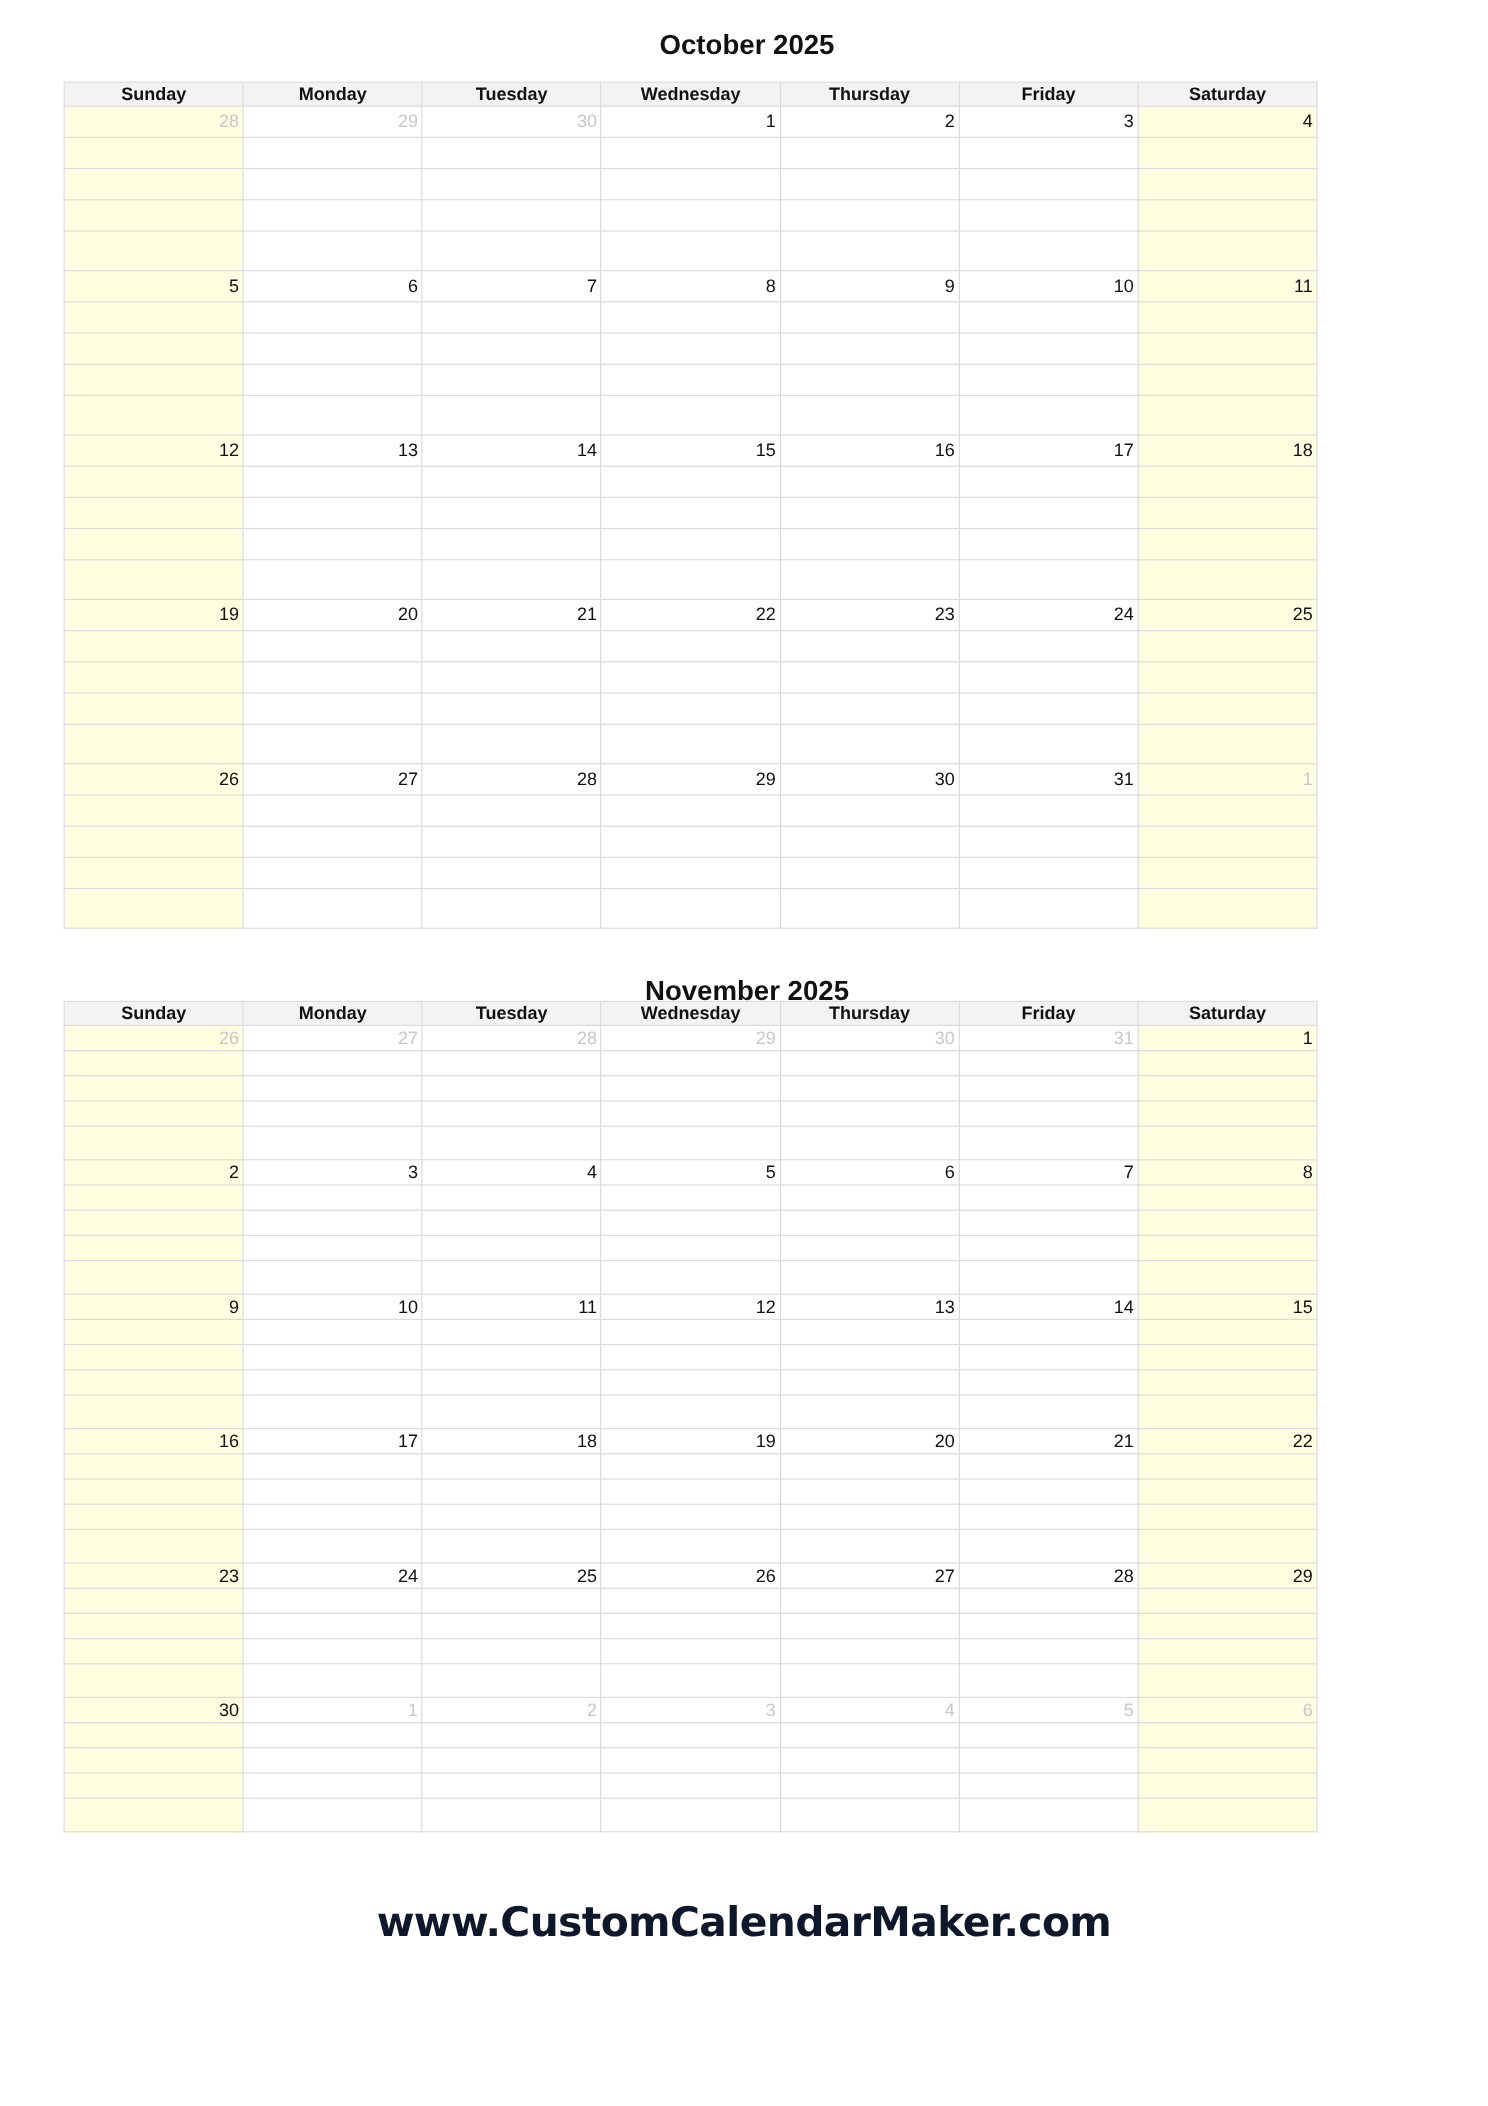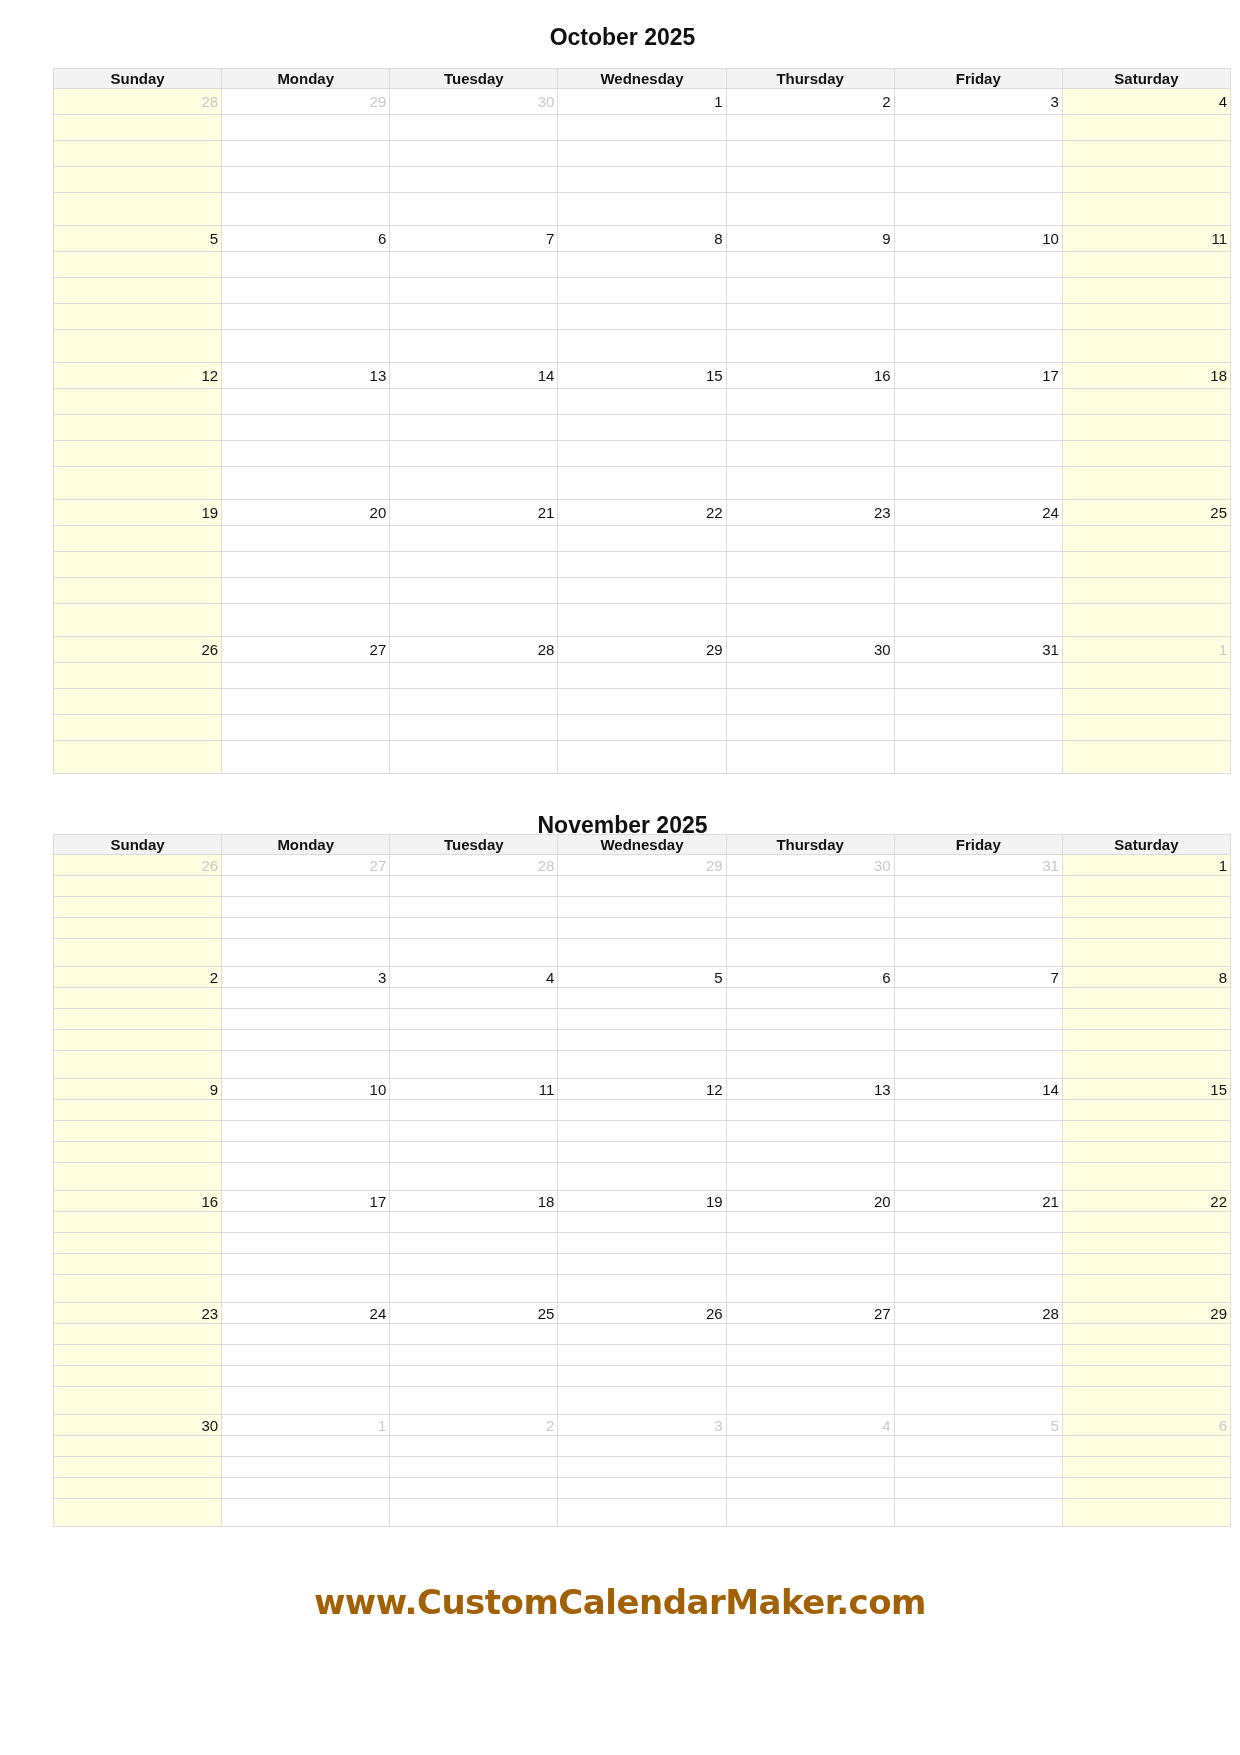--- a/index.html
+++ b/index.html
@@ -1,24 +1,24 @@
 <!DOCTYPE html>
 <html><head>
 <meta charset="utf-8">
 <style>
   html, body { margin: 0; padding: 0; background: #ffffff; }
   body { width: 1240px; height: 1755px; position: relative; font-family: "Liberation Sans", sans-serif; color: #111; overflow: hidden; }
   .month { position: absolute; left: 53px; width: 1139px; }
   .month-title { position: absolute; left: 0; width: 1139px; text-align: center; font-weight: bold; font-size: 23px; }
-  .cal { position: absolute; left: 0; width: 1178px; border-collapse: collapse; table-layout: fixed; }
+  .cal { position: absolute; left: 0; width: 1045px; border-collapse: collapse; table-layout: fixed; }
   .cal th { background: #f3f3f3; border: 1px solid #dcdcdc; font-size: 15px; font-weight: bold; height: 19px; padding: 0; text-align: center; line-height: 19px; }
   .cal td { border: 1px solid #dcdcdc; padding: 0 3px 0 0; text-align: right; font-size: 15px; vertical-align: middle; }
   .cal td.wk { background: #fefee0; }
   .cal td.muted { color: #c8c8c8; }
-  .footer { position: absolute; left: 0; width: 1240px; top: 1582px; text-align: center; font-family: "DejaVu Sans", sans-serif; font-weight: bold; font-size: 34px; color: #a16207; letter-spacing: -0.5px; }
+  .footer { position: absolute; left: 0; width: 1240px; top: 1582px; text-align: center; font-family: "DejaVu Sans", sans-serif; font-weight: bold; font-size: 34px; color: #0f172a; letter-spacing: -0.5px; }
 </style>
 </head>
 <body>
 
 <div class="month" style="top:0;">
   <div class="month-title" style="top:24px;">October 2025</div>
   <table class="cal" style="top:68px;">
       <thead>
         <tr>
           <th>Sunday</th>

